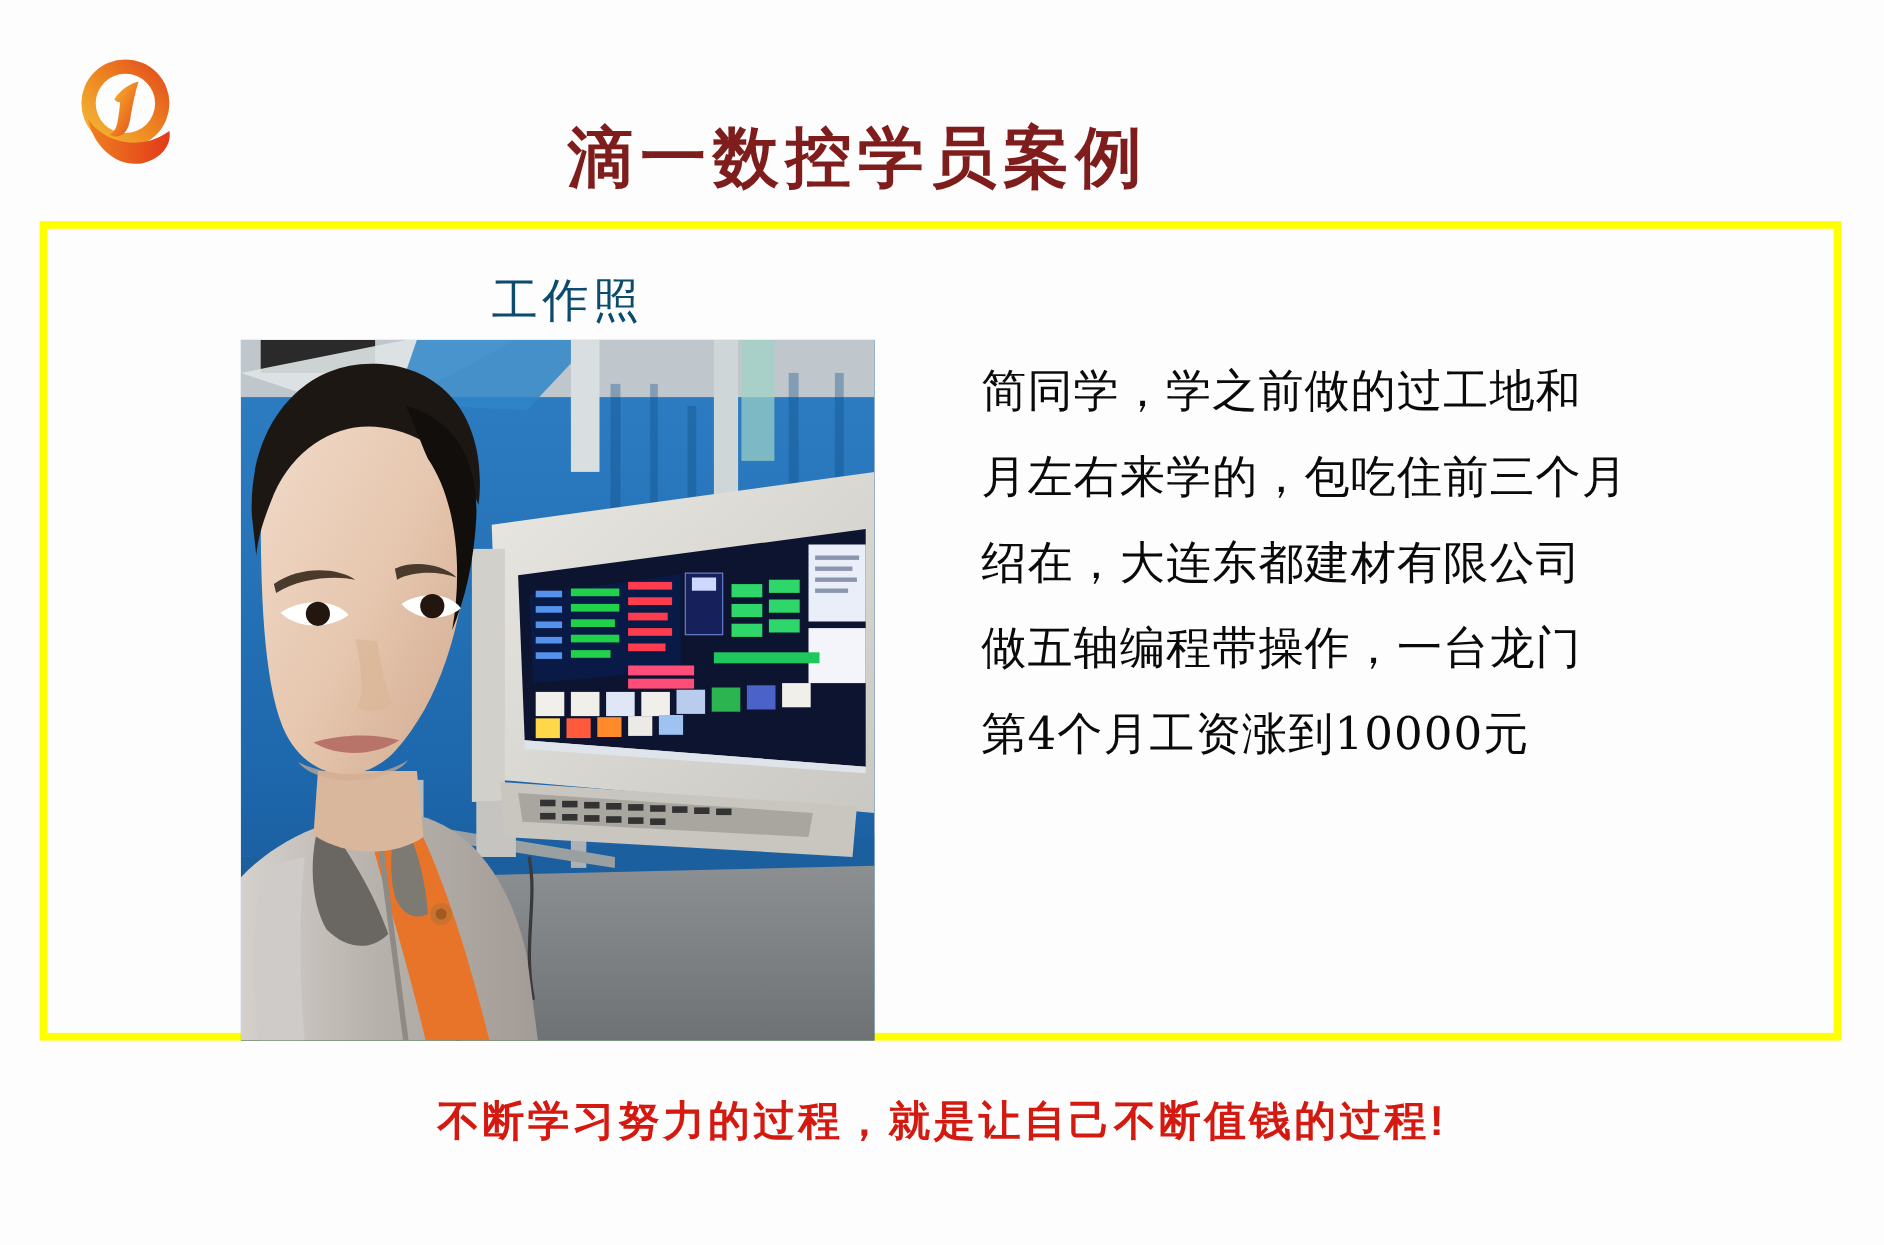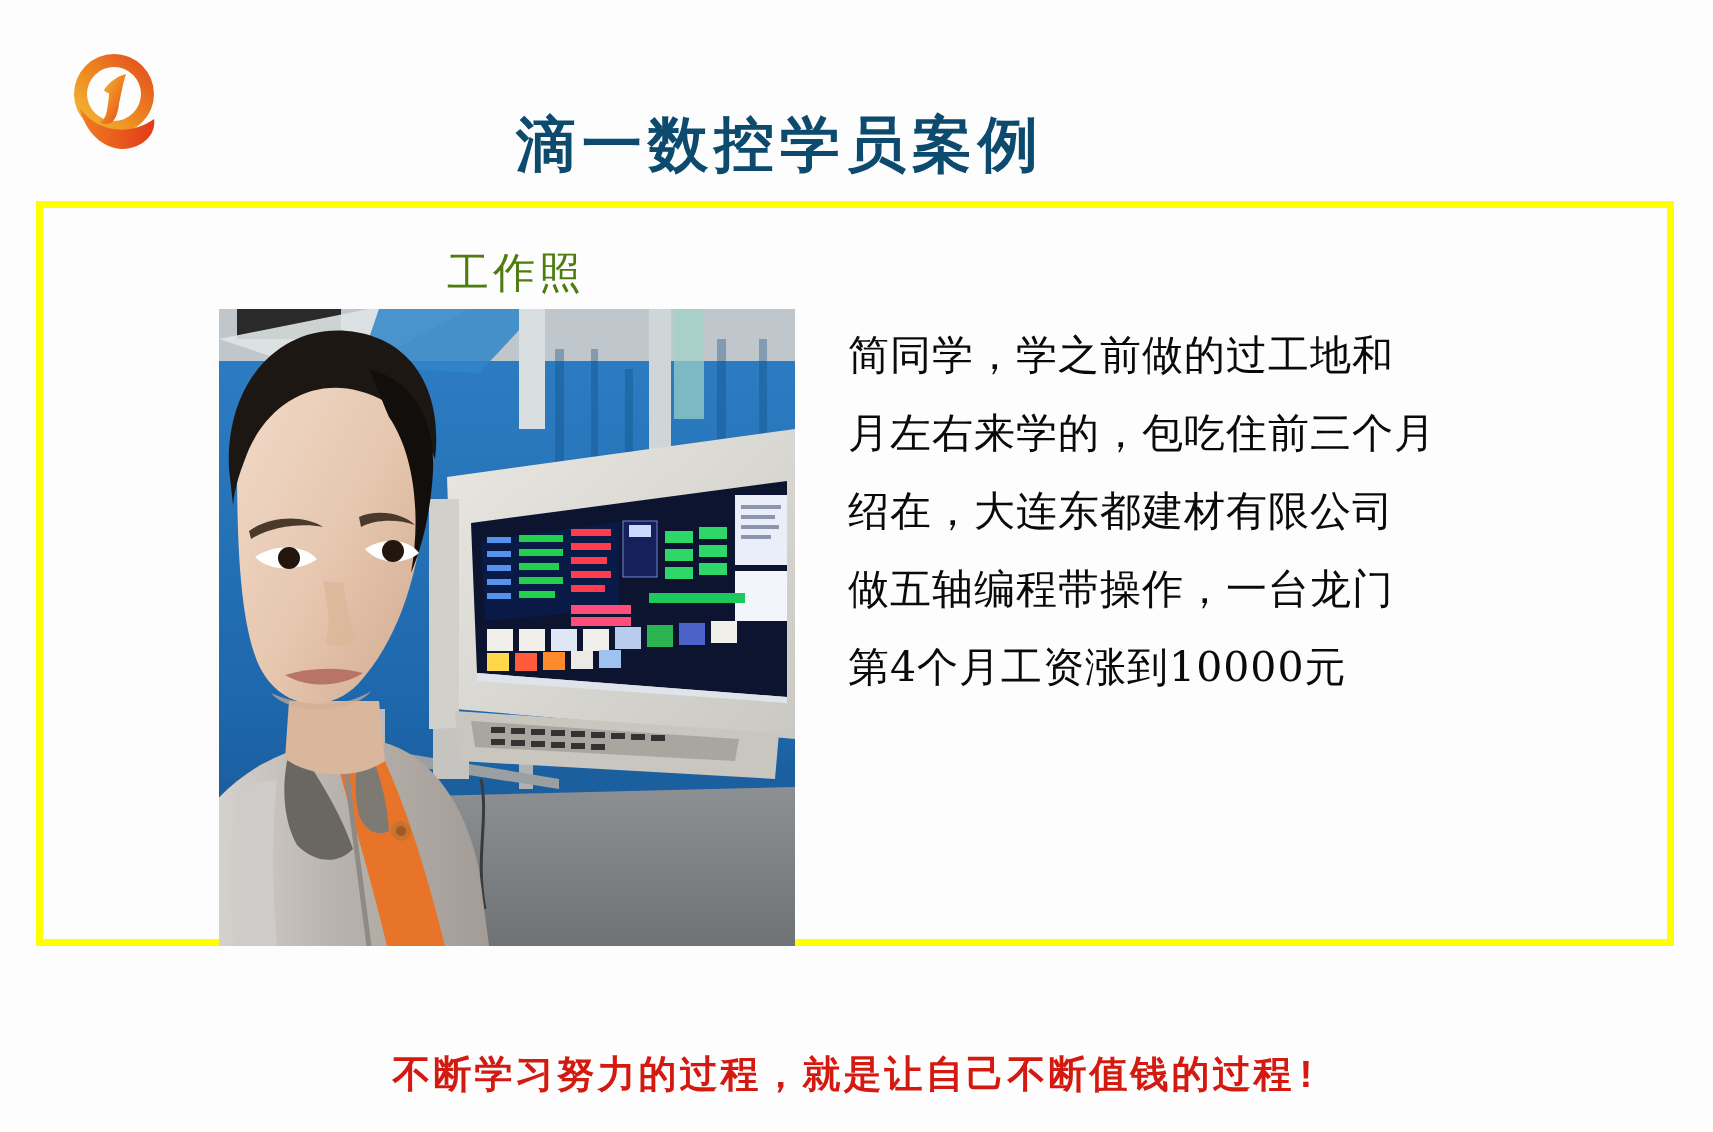--- a/index.html
+++ b/index.html
@@ -72,21 +72,21 @@
     position: absolute;
     left: 470px;
     top: 108px;
     width: 620px;
     text-align: center;
     font-family: "DejaVu Serif", "Liberation Serif", serif;
     font-weight: 700;
     font-size: 60px;
     line-height: 72px;
     letter-spacing: 6px;
-    color: #0c4a6e;
+    color: #7f1d1d;
     white-space: nowrap;
   }
 
   
   #content-frame {
     position: absolute;
     left: 36px;
     top: 201px;
     width: 1638px;
     height: 745px;
@@ -98,21 +98,21 @@
   
   #photo-caption {
     position: absolute;
     left: 447px;
     top: 247px;
     font-family: "DejaVu Serif", "Liberation Serif", serif;
     font-weight: 400;
     font-size: 42px;
     line-height: 52px;
     letter-spacing: 4px;
-    color: #4d7c0f;
+    color: #0c4a6e;
     white-space: nowrap;
   }
 
   
   #work-photo {
     position: absolute;
     left: 219px;
     top: 309px;
     width: 576px;
     height: 637px;
@@ -128,30 +128,31 @@
     top: 316px;
     width: 680px;
   }
   .t-line {
     font-family: "DejaVu Serif", "Liberation Serif", serif;
     font-size: 41px;
     line-height: 78px;
     letter-spacing: 1px;
     color: #0a0a0a;
     white-space: nowrap;
+    margin-left: 44px;
   }
 
   
   #slogan {
     position: absolute;
     left: 0px;
-    top: 1053px;
+    top: 996px;
     width: 1713px;
     text-align: center;
-    font-family: Liberation Mono, monospace;
+    font-family: Liberation Sans, sans-serif;
     font-weight: 700;
     font-size: 38px;
     line-height: 48px;
     letter-spacing: 3px;
     color: #d41a10;
     white-space: nowrap;
   }
 </style>
 </head>
 <body>

